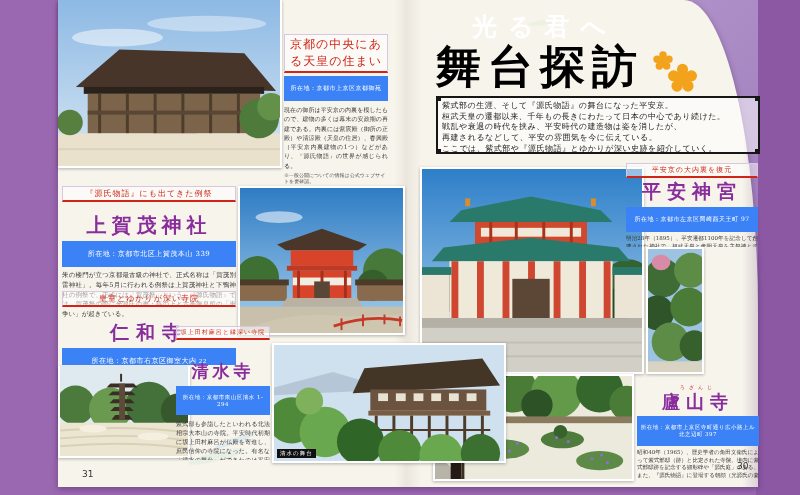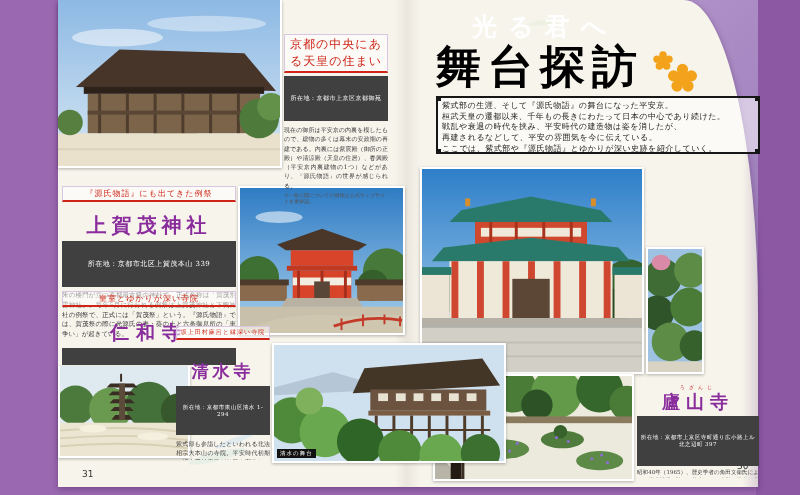--- a/index.html
+++ b/index.html
@@ -23,22 +23,22 @@
 
   
   .photo { position:absolute; background:#fff; padding:2px; box-shadow:0 1px 3px rgba(0,0,0,.28); }
   .photo svg { display:block; width:100%; height:100%; }
 
   
   .col { position:absolute; overflow:hidden; }
   .tagline { display:block; color:#cf2417; border:1px solid #d8c6e2; border-bottom:2px solid #cf2417;
      text-align:center; letter-spacing:1px; padding:1px 2px; background:rgba(255,255,255,.5); }
   .jtitle { display:block; color:#8a2d9c; font-weight:bold; text-align:center; }
-  .addr { display:block; background:#404040; color:#fff; text-align:center;
-     padding:18px 3px; letter-spacing:.5px; }
+  .addr { display:block; background:#3b82f6; color:#fff; text-align:center;
+     padding:8px 3px; letter-spacing:.5px; }
   .bodytxt { display:block; color:#3a3a3a; text-align:justify; }
   .note { display:block; color:#555; }
   .furigana { display:block; color:#c23; text-align:center; letter-spacing:4px; }
 
   
   .series-title { position:absolute; left:444px; top:10px; font-size:25px; font-weight:bold;
      color:#ffffff; letter-spacing:11px;margin-left:28px; }
   .main-title { position:absolute; left:436px; top:37px; font-size:45px; font-weight:bold;
      color:#000000; letter-spacing:7px; }
   .flower { position:absolute; }
@@ -412,20 +412,26 @@
     <span class="bodytxt">真言宗御室派の総本山の寺院で、光源氏の兄・朱雀院が出家して入山した「西山なる御寺」のモデルとされる。宇多天皇が完成させて「御室御所」とも呼ばれ、五重塔や御影堂のほか、桜の名所として知られる御室桜も有名。</span>
   </div>
 
   <div class="col kiyomizu-col">
     <span class="tagline">坂上田村麻呂と縁深い寺院</span>
     <span class="jtitle">清水寺</span>
     <span class="addr">所在地：京都市東山区清水 1-294</span>
     <span class="bodytxt">紫式部も参詣したといわれる北法相宗大本山の寺院。平安時代初期に坂上田村麻呂が仏殿を寄進し、庶民信仰の寺院になった。有名な「清水の舞台」ができたのは平安時代後半で、紫式部の時代には舞台がなかった。現在の本堂は寛永期の再建で、清水寺までの参道も人気。</span>
   </div>
 
+  <div class="col heian-col">
+    <span class="tagline">平安京の大内裏を復元</span>
+    <span class="jtitle">平安神宮</span>
+    <span class="addr">所在地：京都市左京区岡崎西天王町 97</span>
+    <span class="bodytxt">明治28年（1895）、平安遷都1100年を記念して創建された神社で、桓武天皇と孝明天皇を主祭神とする。社殿は平安京の大内裏正庁である朝堂院を8分の5スケールにしたもので、応天門や大極殿の再現もある。神苑や広い庭園も見どころが、平安の華やかさを今に伝えている。</span>
+  </div>
 
   <div class="col rozanji-col">
     <span class="furigana">ろざんじ</span>
     <span class="jtitle">廬山寺</span>
     <span class="addr">所在地：京都市上京区寺町通り広小路上ル北之辺町 397</span>
     <span class="bodytxt">昭和40年（1965）、歴史学者の角田文衞氏によって紫式部邸（跡）と比定された寺院。境内に紫式部邸跡を記念する顕彰碑や「源氏庭」がある。また、『源氏物語』に登場する朝顔（光源氏の妻の1人）の邸も、この辺りにあった可能性が高いとされる。</span>
   </div>
 
   <div class="pagenum" style="left:82px;top:469px;">31</div>
   <div class="pagenum" style="left:737px;top:461px;">30</div>

